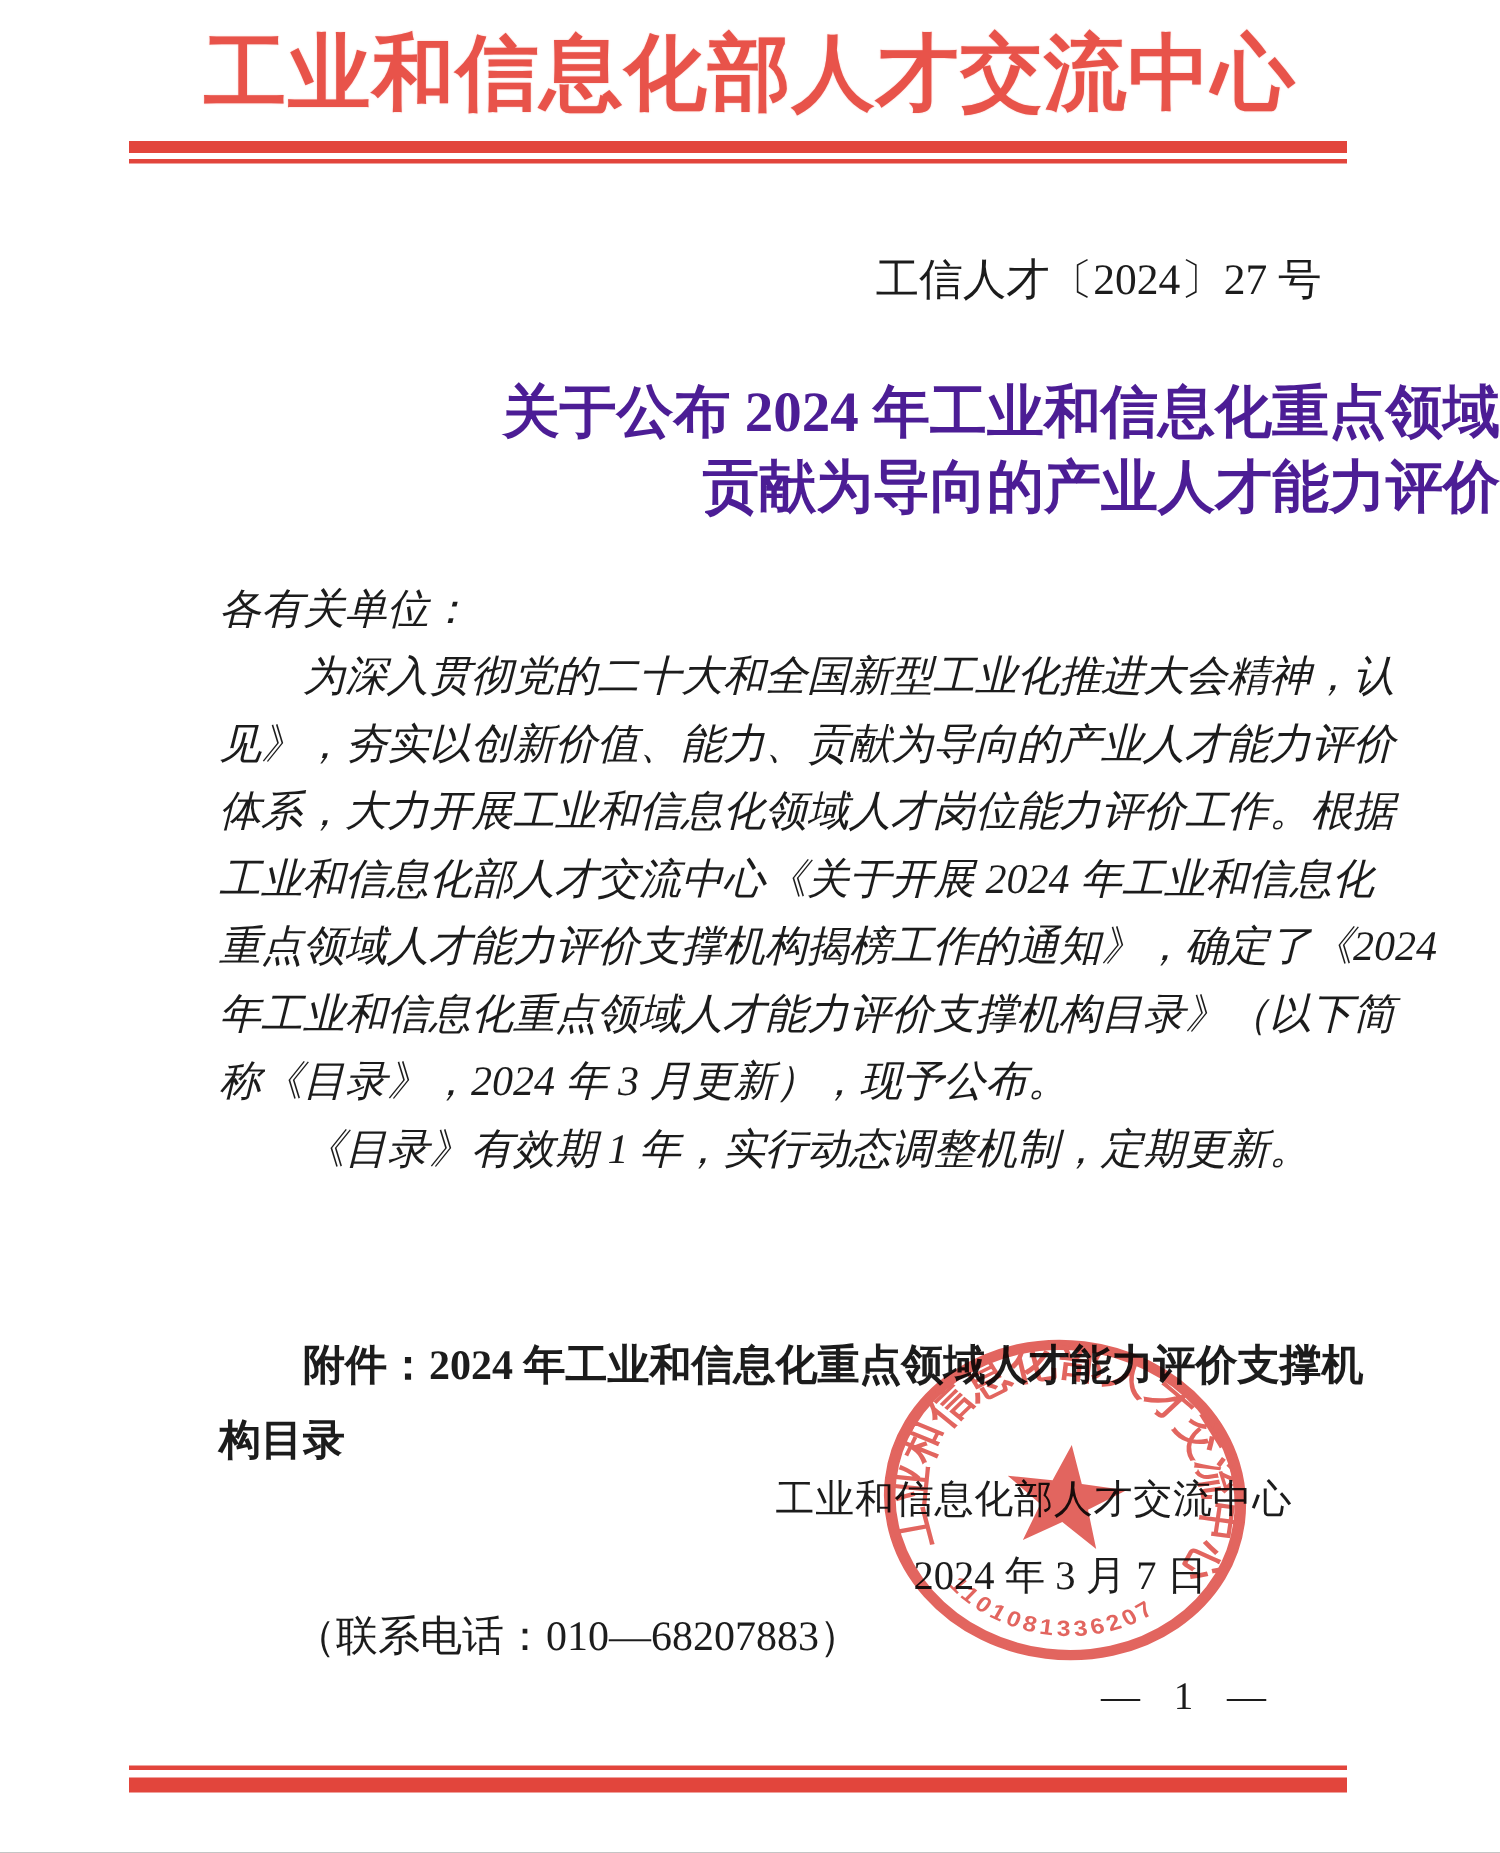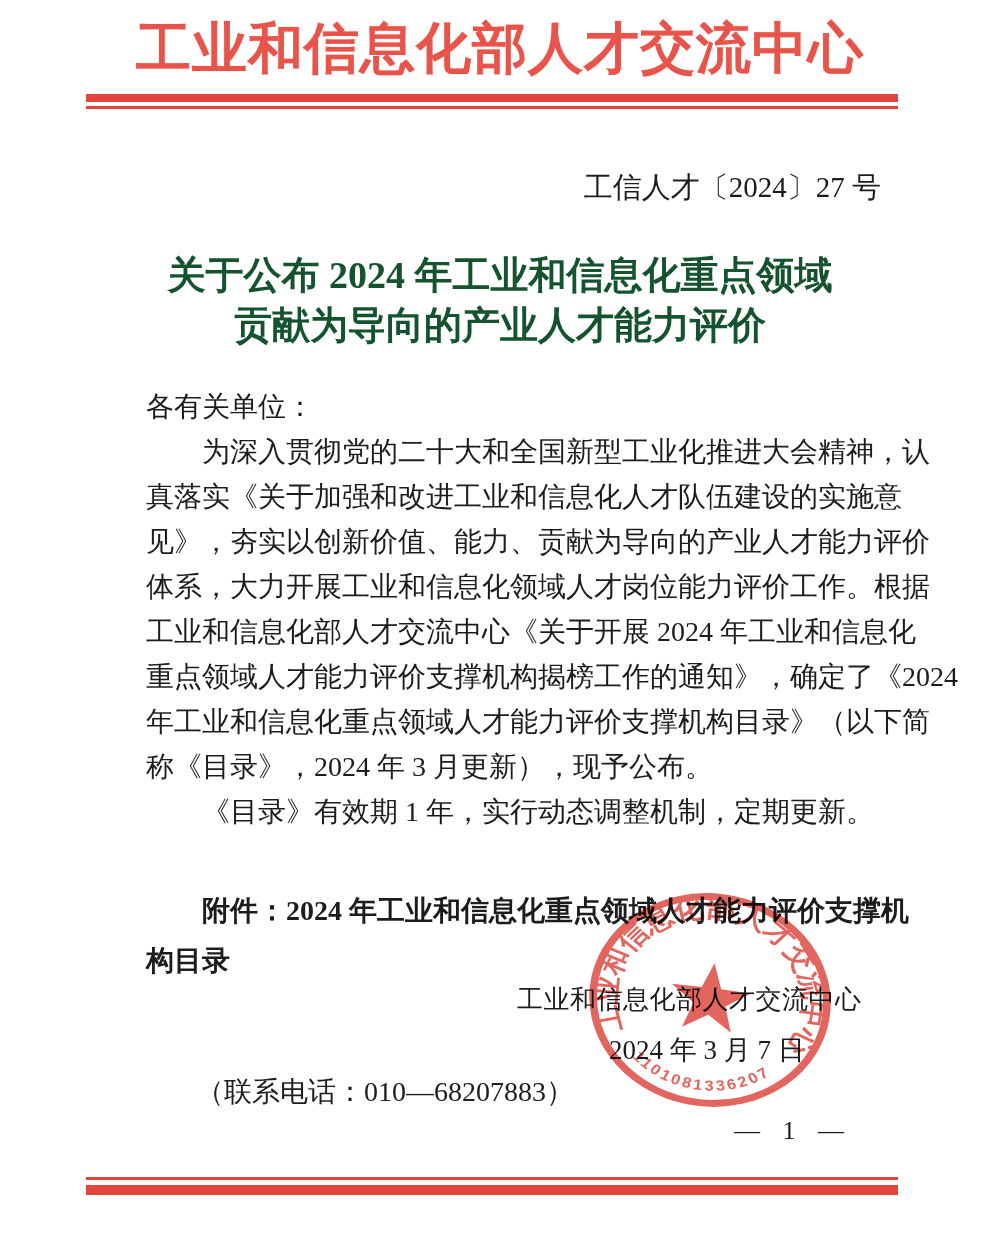--- a/index.html
+++ b/index.html
@@ -23,29 +23,29 @@
   .rule-bottom-thin{top:1177px;height:3px;}
   .rule-bottom-thick{top:1185px;height:10px;}
   
   .doc-number{
     position:absolute;top:170px;right:119px;
     font-size:29px;line-height:34px;white-space:nowrap;
   }
   
   .doc-title{
     position:absolute;top:250px;left:0;width:1000px;
-    text-align:center;font-weight:700;font-size:38px;line-height:50px;
-    color:#14532d;white-space:nowrap;
+    text-align:right;font-weight:700;font-size:38px;line-height:50px;
+    color:#4c1d95;white-space:nowrap;
   }
   
   .body-block{
     position:absolute;left:146px;top:384px;width:760px;
     font-size:28px;
   }
-  .body-line{height:45px;line-height:45px;white-space:nowrap;}
+  .body-line{height:45px;line-height:45px;white-space:nowrap;font-style:italic;}
   .indent{text-indent:2em;}
   .attachment-block{
     position:absolute;left:146px;top:886px;width:760px;font-size:28px;
   }
   .attachment-block .att-line{height:50px;line-height:50px;white-space:nowrap;font-weight:bold;}
   
   .signature{
     position:absolute;left:517px;top:984px;font-size:26px;line-height:32px;
     letter-spacing:.5px;white-space:nowrap;
   }
@@ -83,21 +83,20 @@
   <div class="doc-number">工信人才〔2024〕27 号</div>
 
   <div class="doc-title">
     <div>关于公布 2024 年工业和信息化重点领域</div>
     <div>贡献为导向的产业人才能力评价</div>
   </div>
 
   <div class="body-block">
     <div class="body-line">各有关单位：</div>
     <div class="body-line indent">为深入贯彻党的二十大和全国新型工业化推进大会精神，认</div>
-    <div class="body-line">真落实《关于加强和改进工业和信息化人才队伍建设的实施意</div>
     <div class="body-line">见》，夯实以创新价值、能力、贡献为导向的产业人才能力评价</div>
     <div class="body-line">体系，大力开展工业和信息化领域人才岗位能力评价工作。根据</div>
     <div class="body-line">工业和信息化部人才交流中心《关于开展 2024 年工业和信息化</div>
     <div class="body-line">重点领域人才能力评价支撑机构揭榜工作的通知》，确定了《2024</div>
     <div class="body-line">年工业和信息化重点领域人才能力评价支撑机构目录》（以下简</div>
     <div class="body-line">称《目录》，2024 年 3 月更新），现予公布。</div>
     <div class="body-line indent">《目录》有效期 1 年，实行动态调整机制，定期更新。</div>
   </div>
 
   <div class="attachment-block">

